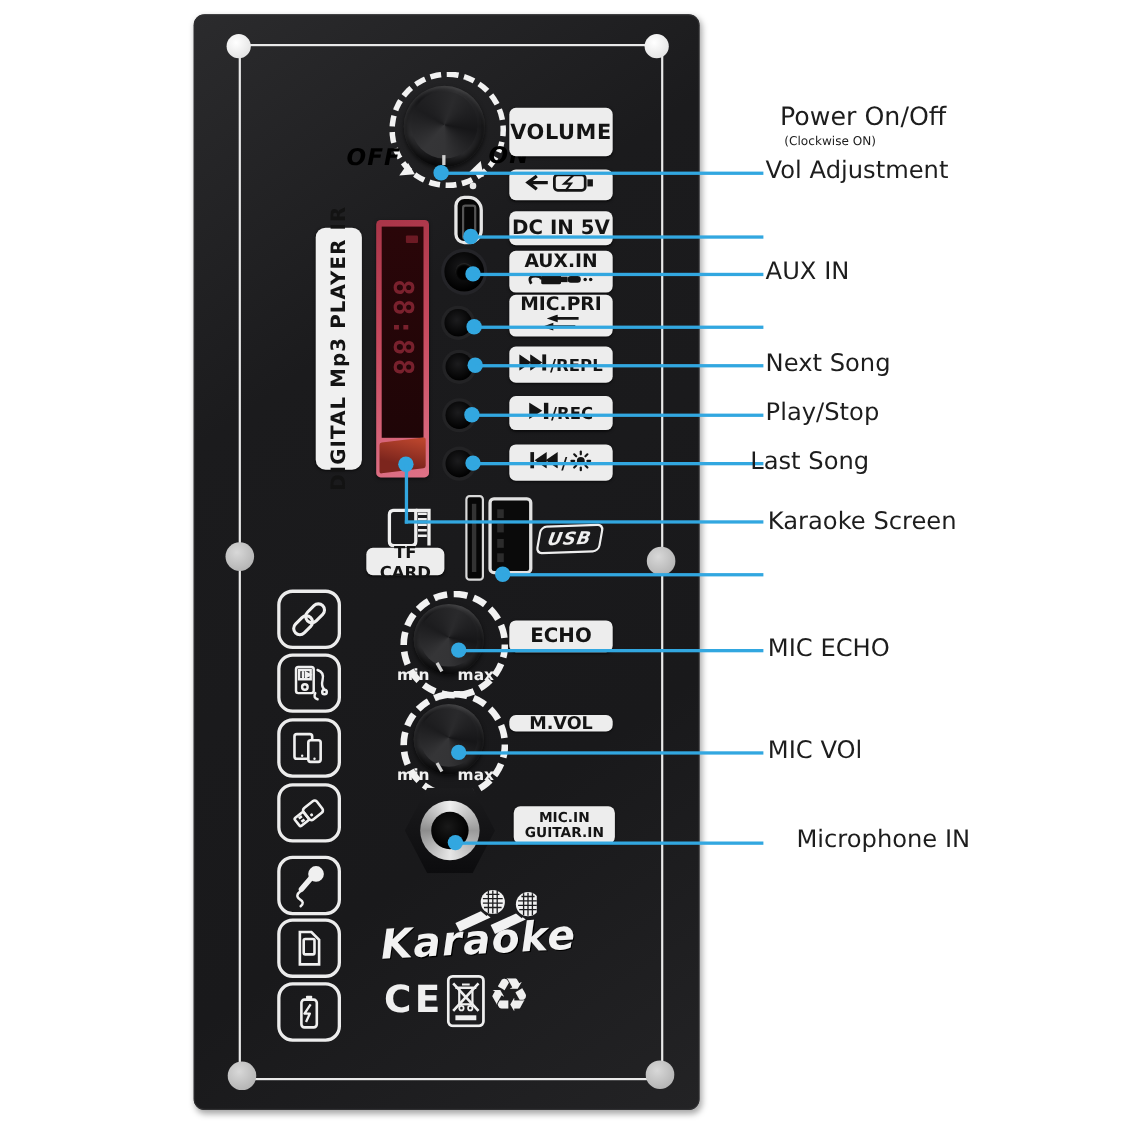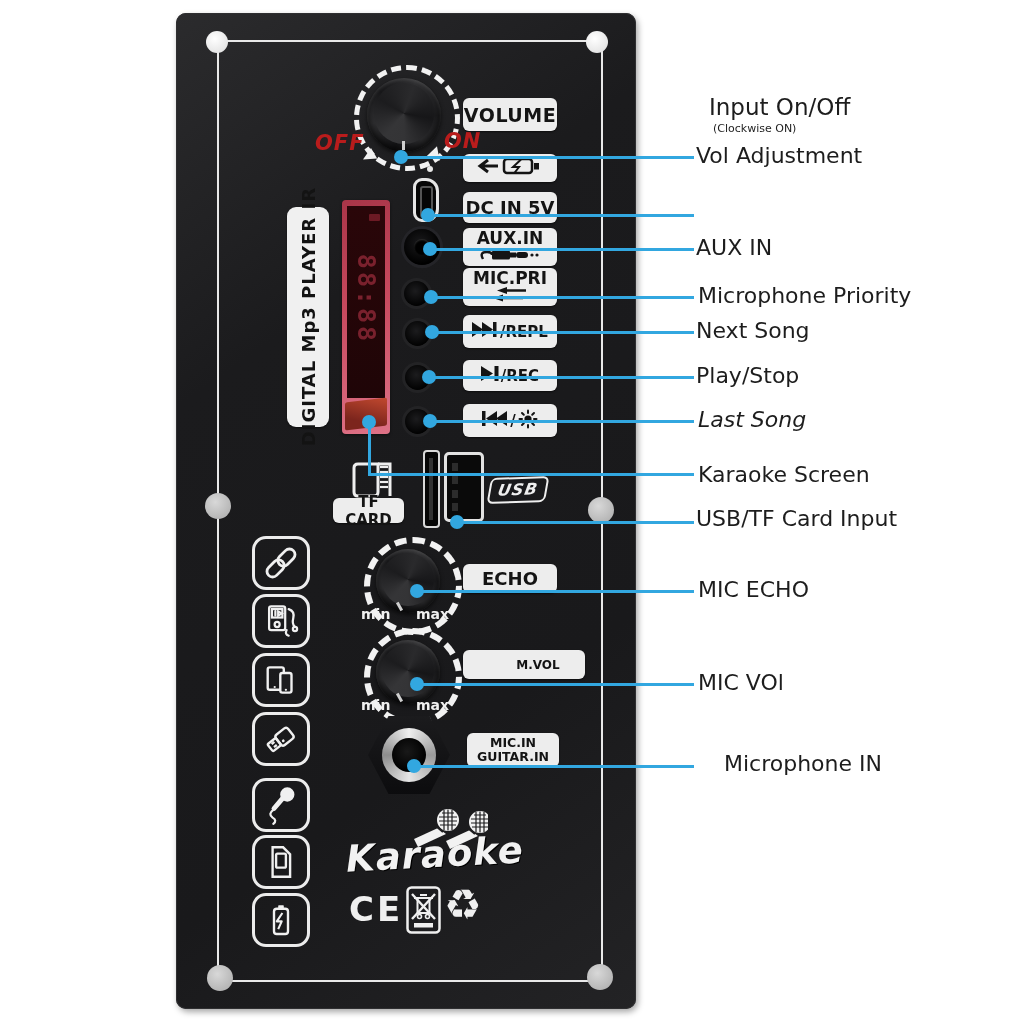--- a/index.html
+++ b/index.html
@@ -15,21 +15,21 @@
   .screw.white{background:radial-gradient(circle at 40% 35%,#ffffff,#dcdcdc);}
   .screw.gray{background:radial-gradient(circle at 40% 35%,#d8d8d8,#a9a9a9);}
   
   .dashring{position:absolute;border-radius:50%;border:5px dashed #f2f2f2;}
   .knob{position:absolute;border-radius:50%;
         background:conic-gradient(from 20deg,#303032,#1a1a1c 70deg,#2c2c2e 125deg,#141416 175deg,#2e2e30 235deg,#18181a 295deg,#303032 360deg);
         box-shadow:inset 0 2px 3px rgba(255,255,255,.12), inset 0 -4px 6px rgba(0,0,0,.7), 0 2px 4px rgba(0,0,0,.6);}
   .knob .cap{position:absolute;left:9%;top:7%;width:82%;height:82%;border-radius:50%;
         background:conic-gradient(from 220deg,#353537,#1c1c1e 80deg,#2a2a2c 160deg,#161618 240deg,#343436 320deg,#353537 360deg);}
   .knob .notch{position:absolute;left:47%;bottom:2px;width:3px;height:9px;background:#cfcfcf;}
-  .onoff{position:absolute;color:#b91c1c;font-weight:bold;font-style:italic;font-size:21px;letter-spacing:1px;text-align:center;}
+  .onoff{position:absolute;color:#000000;font-weight:bold;font-style:italic;font-size:21px;letter-spacing:1px;text-align:center;}
   .tri{position:absolute;width:0;height:0;}
   
   .plabel{position:absolute;left:463px;width:94px;background:#ededed;border-radius:6px;color:#141414;
           font-weight:bold;text-align:center;display:flex;align-items:center;justify-content:center;
           box-shadow:0 1px 2px rgba(0,0,0,.55);}
   .plabel .row{display:flex;align-items:center;gap:2px;}
   .plabel.col{flex-direction:column;gap:0;}
   
   .pushbtn{position:absolute;border-radius:50%;background:radial-gradient(circle at 45% 40%,#1c1c1e,#000 75%);
            box-shadow:0 0 0 3px #232325, 0 1px 2px rgba(255,255,255,.18);}
@@ -61,21 +61,21 @@
   <div class="tri" style="left:366px;top:150px;border-left:11px solid #f2f2f2;border-top:5px solid transparent;border-bottom:9px solid transparent;transform:rotate(35deg);"></div>
   <div class="tri" style="left:428px;top:146px;border-bottom:13px solid #f2f2f2;border-left:7px solid transparent;border-right:7px solid transparent;transform:rotate(18deg);"></div>
   <div class="knob" style="left:367px;top:78px;width:74px;height:74px;">
     <div class="cap"></div>
     <div class="notch"></div>
   </div>
   <div style="position:absolute;left:427px;top:166px;width:6px;height:6px;border-radius:50%;background:#e8e8e8;"></div>
   <div class="onoff" style="left:315px;top:131px;">OFF</div>
   <div class="onoff" style="left:444px;top:129px;">ON</div>
 
-  <div class="plabel" style="top:98px;height:33px;font-size:19px;letter-spacing:.5px;">VOLUME</div>
+  <div class="plabel" style="top:98px;height:44px;font-size:19px;letter-spacing:.5px;">VOLUME</div>
 
   <div class="plabel" style="top:154px;height:28px;">
     <span>
       <svg width="68" height="20" viewBox="0 0 68 20">
         <path d="M22 10 H6 M12 4 l-8 6 8 6" stroke="#141414" stroke-width="3" fill="none"></path>
         <rect x="28" y="3" width="28" height="14" rx="3" stroke="#141414" stroke-width="2.5" fill="none"></rect>
         <path d="M45 3.5 l-8 7.5 h6 l-5 6.5" stroke="#141414" stroke-width="2" fill="none"></path>
         <rect x="58" y="7" width="5" height="6.5" fill="#141414"></rect>
       </svg>
     </span>
@@ -229,21 +229,21 @@
   <div class="minmax" style="left:416px;top:606px;">max</div>
   <div class="plabel" style="top:564px;height:29px;font-size:18px;">ECHO</div>
 
   <div class="dashring" style="left:364px;top:628px;width:86px;height:86px;border-width:6px;"></div>
   <div class="knob" style="left:376px;top:640px;width:64px;height:64px;">
     <div class="cap"></div>
     <div class="notch" style="transform:rotate(-30deg);left:34%;"></div>
   </div>
   <div class="minmax" style="left:361px;top:697px;">min</div>
   <div class="minmax" style="left:416px;top:697px;">max</div>
-  <div class="plabel" style="top:650px;height:29px;font-size:12px;padding-left:28px;">M.VOL</div>
+  <div class="plabel" style="top:650px;height:15px;font-size:16px;">M.VOL</div>
 
   <div style="position:absolute;left:368px;top:716px;width:82px;height:78px;background:linear-gradient(180deg,#1b1b1d,#0c0c0e);clip-path:polygon(25% 0%,75% 0%,100% 50%,75% 100%,25% 100%,0% 50%);"></div>
   <div style="position:absolute;left:382px;top:728px;width:54px;height:54px;border-radius:50%;background:conic-gradient(#efefef,#9a9a9a 90deg,#e6e6e6 180deg,#8d8d8d 270deg,#efefef 360deg);"></div>
   <div style="position:absolute;left:392px;top:738px;width:34px;height:34px;border-radius:50%;background:radial-gradient(circle at 45% 40%,#191919,#000 70%);"></div>
   <div class="plabel col" style="left:467px;top:733px;width:92px;height:34px;font-size:12.5px;line-height:14px;">
     <span>MIC.IN</span>
     <span>GUITAR.IN</span>
   </div>
 
   <span style="position:absolute;left:396px;top:806px;">
@@ -372,27 +372,25 @@
 
   <div class="leaddot" style="left:410px;top:584px;"></div>
   <div class="leadline" style="left:417px;top:590px;width:277px;"></div>
 
   <div class="leaddot" style="left:410px;top:677px;"></div>
   <div class="leadline" style="left:417px;top:683px;width:277px;"></div>
 
   <div class="leaddot" style="left:407px;top:759px;"></div>
   <div class="leadline" style="left:414px;top:765px;width:280px;"></div>
 
-  <div class="ann" style="left:709px;top:94px;font-size:23px;">Input On/Off</div>
+  <div class="ann" style="left:709px;top:94px;font-size:23px;">Power On/Off</div>
   <div class="ann" style="left:713px;top:122px;font-size:11px;">(Clockwise ON)</div>
   <div class="ann" style="left:696px;top:143px;">Vol Adjustment</div>
   <div class="ann" style="left:696px;top:235px;">AUX IN</div>
-  <div class="ann" style="left:698px;top:283px;">Microphone Priority</div>
   <div class="ann" style="left:696px;top:318px;">Next Song</div>
   <div class="ann" style="left:696px;top:363px;">Play/Stop</div>
-  <div class="ann" style="left:698px;top:407px;font-style:italic;">Last Song</div>
+  <div class="ann" style="left:682px;top:407px;">Last Song</div>
   <div class="ann" style="left:698px;top:462px;">Karaoke Screen</div>
-  <div class="ann" style="left:696px;top:506px;">USB/TF Card Input</div>
   <div class="ann" style="left:698px;top:577px;">MIC ECHO</div>
   <div class="ann" style="left:698px;top:670px;">MIC VOl</div>
   <div class="ann" style="left:724px;top:751px;">Microphone IN</div>
 
 </div>
 
 </body></html>

